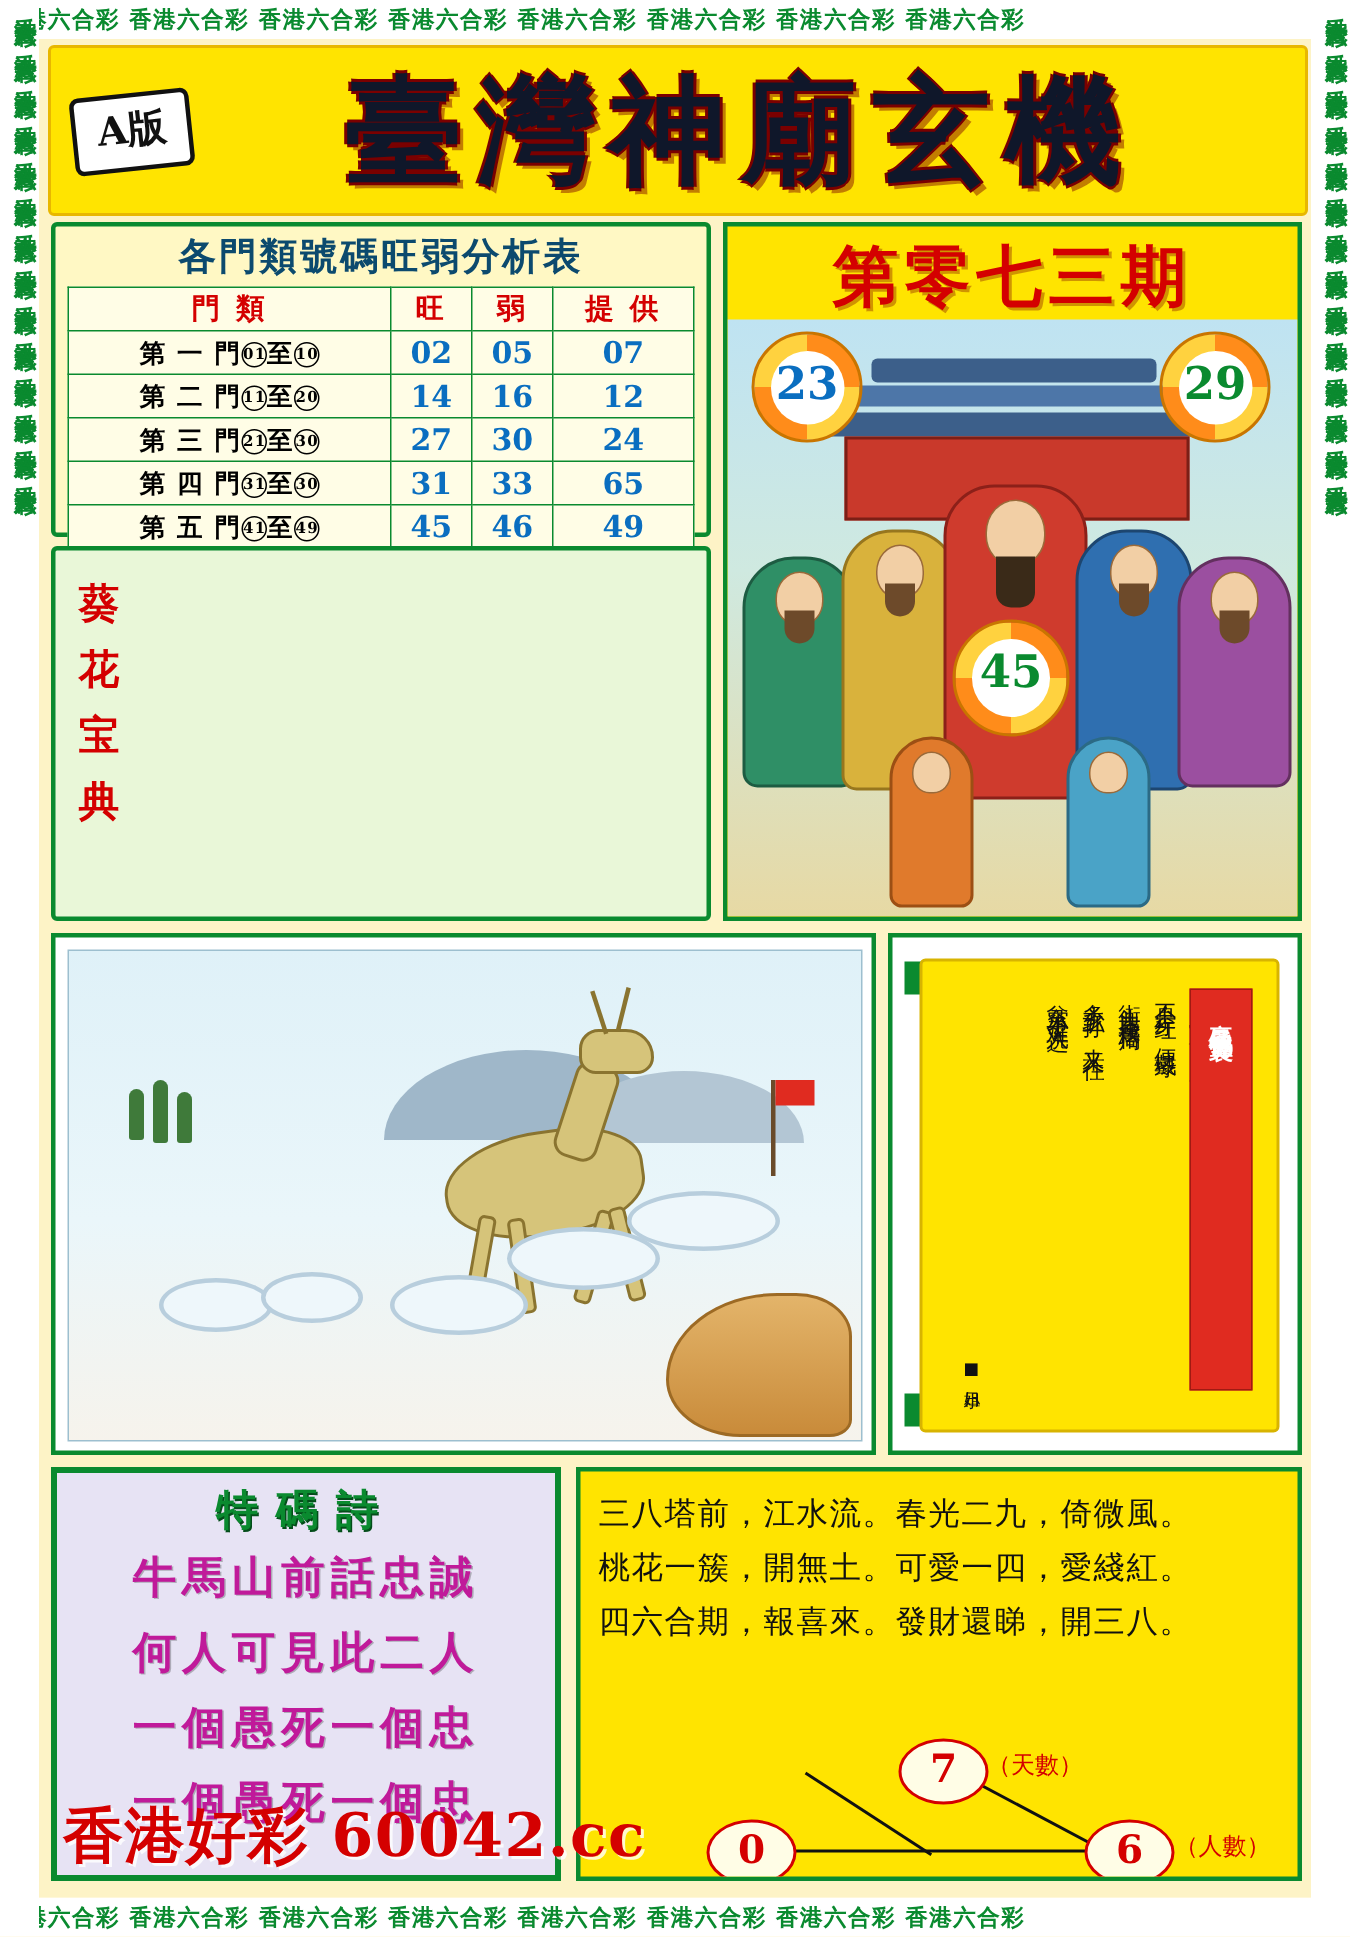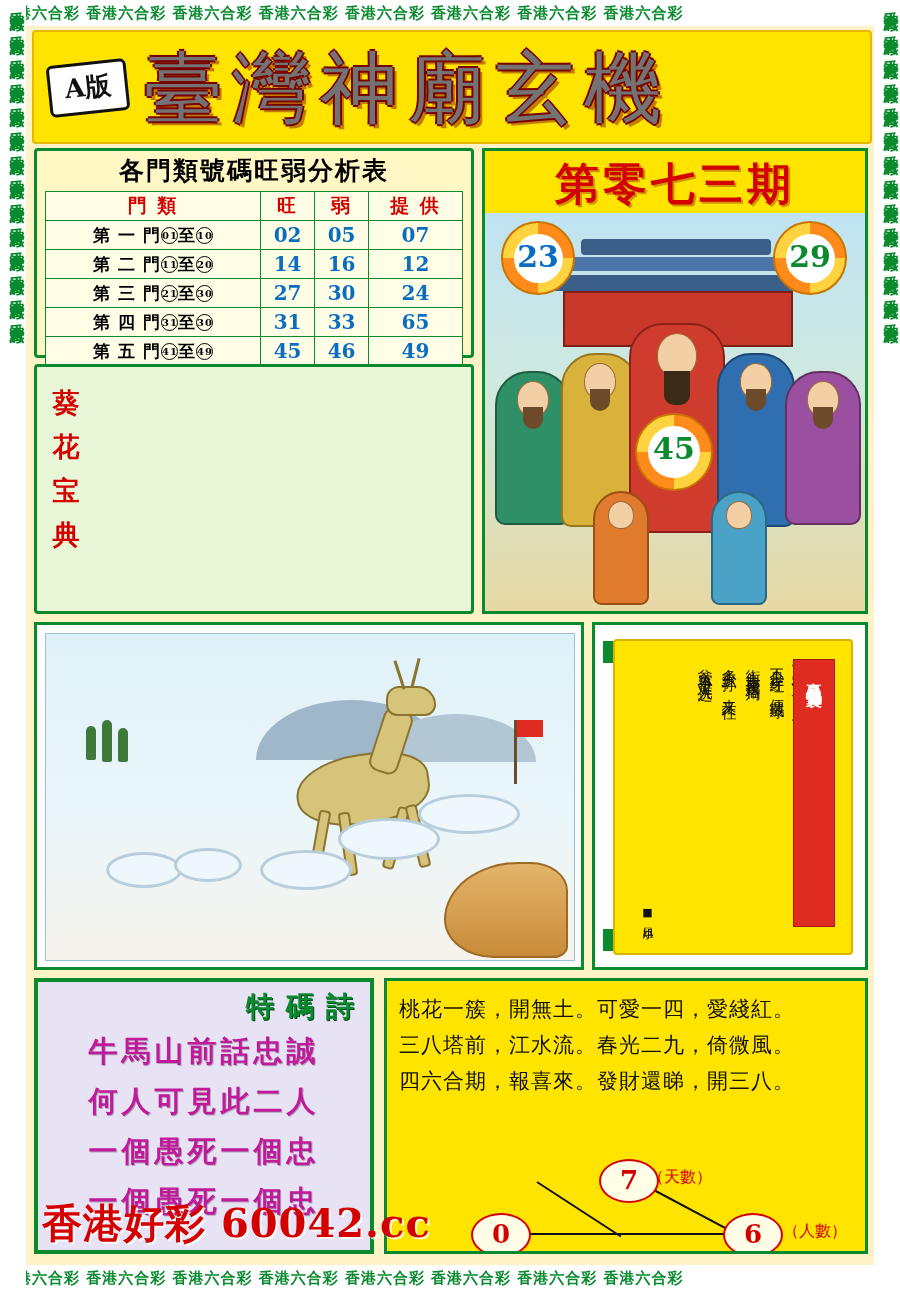--- a/index.html
+++ b/index.html
@@ -99,47 +99,48 @@
     text-align: center;
     line-height: 44px;
     font-family: "DejaVu Serif", serif;
   }
   .title-main {
     position: absolute;
     left: 110px;
     top: 8px;
     width: 700px;
     height: 96px;
-    color: #737373;
+    color: #0f172a;
     font-size: 78px;
-    font-weight: normal;
+    font-weight: bold;
     letter-spacing: 10px;
     line-height: 96px;
     font-family: "DejaVu Serif", serif;
     text-shadow:
        2px 0 0 #7a0000, -2px 0 0 #7a0000, 0 2px 0 #7a0000, 0 -2px 0 #7a0000,
        4px 4px 0 rgba(120,0,0,.45);
     white-space: nowrap;
+    text-align: center;
   }
 
   
   .table-box {
     position: absolute;
     left: 8px;
     top: 122px;
     width: 440px;
     height: 210px;
     background: #fff8c4;
     border: 3px solid #0a8a2f;
     border-radius: 4px;
     box-sizing: border-box;
   }
   .table-title {
     text-align: center;
-    color: #000000;
+    color: #0c4a6e;
     font-size: 25px;
     font-weight: bold;
     letter-spacing: 2px;
     padding-top: 3px;
     font-family: "DejaVu Serif", serif;
   }
   table.analysis {
     border-collapse: collapse;
     width: 418px;
     margin: 4px auto 0 auto;
@@ -501,21 +502,21 @@
     top: 952px;
     width: 340px;
     height: 276px;
     background: #e7e3f4;
     border: 4px solid #0a8a2f;
     box-sizing: border-box;
     padding: 6px 4px;
     overflow: hidden;
   }
   .poem-title {
-    text-align: right;
+    text-align: center;
     color: #0a8a2f;
     font-size: 28px;
     font-weight: bold;
     letter-spacing: 12px;
     font-family: "DejaVu Serif", serif;
     text-shadow: 1px 1px 0 #044d1a;
   }
   .poem-line {
     text-align: center;
     color: #c01a9a;
@@ -775,31 +776,31 @@
 
     <div class="poem-box">
       <div class="poem-title">特碼詩</div>
       <div class="poem-line">牛馬山前話忠誠</div>
       <div class="poem-line">何人可見此二人</div>
       <div class="poem-line">一個愚死一個忠</div>
       <div class="poem-line">一個愚死一個忠</div>
     </div>
 
     <div class="verse-box">
+      <div class="verse-line">三八塔前，江水流。春光二九，倚微風。</div>
       <div class="verse-line">桃花一簇，開無土。可愛一四，愛綫紅。</div>
-      <div class="verse-line">三八塔前，江水流。春光二九，倚微風。</div>
       <div class="verse-line">四六合期，報喜來。發財還睇，開三八。</div>
 
       <div class="tri">
         <div class="line" style="left:150px; top:32px; width:100px; transform:rotate(33deg);"></div>
         <div class="line" style="left:248px; top:30px; width:120px; transform:rotate(28deg);"></div>
         <div class="line" style="left:140px; top:84px; width:200px;"></div>
 
         <div class="node" style="left:212px; top:10px;">7</div>
-        <div class="node-label" style="left:261px; top:18px;">（天數）</div>
+        <div class="node-label" style="left:271px; top:18px;">（天數）</div>
 
         <div class="node" style="left:84px; top:64px;">0</div>
 
         <div class="node" style="left:336px; top:64px;">6</div>
         <div class="node-label" style="left:396px; top:72px;">（人數）</div>
       </div>
     </div>
 
     <div class="watermark">
       <span>香港好彩</span>

